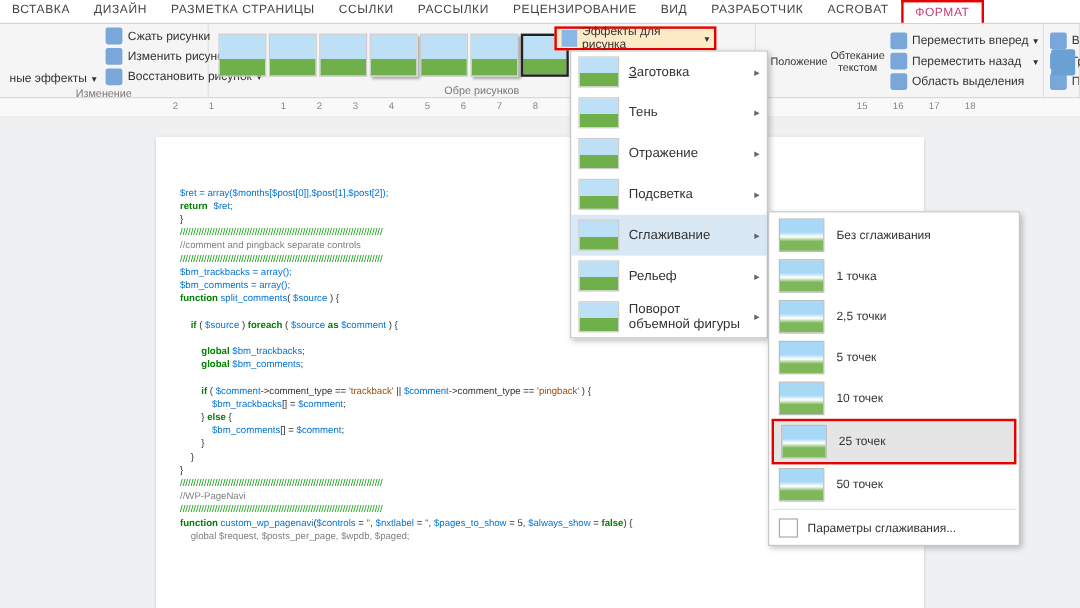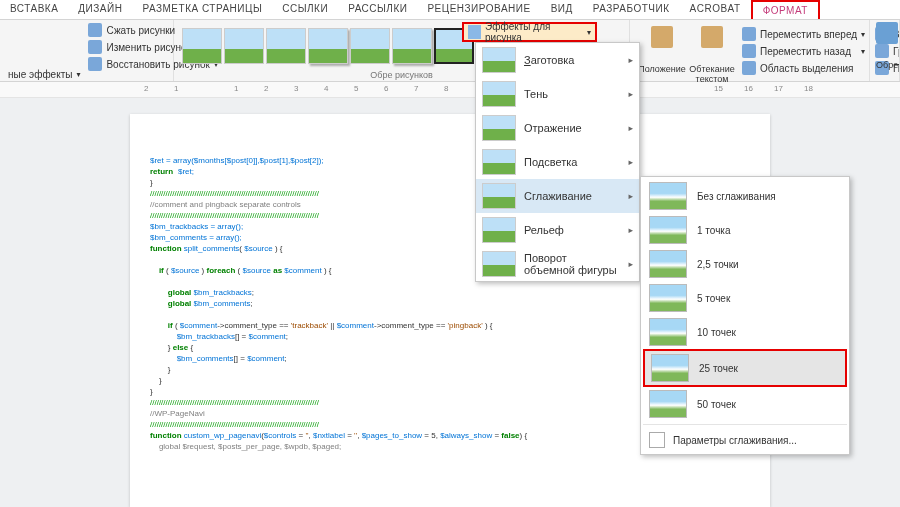--- a/index.html
+++ b/index.html
@@ -25,21 +25,21 @@
   .thumb.shadow { box-shadow: 2px 2px 2px rgba(0,0,0,.3); }
   .thumb.dark { border: 2px solid #222; }
   
   
   .effects-btn { position: absolute; left: 462px; top: 22px; width: 135px; height: 20px; border: 2px solid #e60000; background: #fdebc8; display: flex; align-items: center; gap: 4px; padding: 0 4px; font-size: 10px; cursor: pointer; z-index: 5; }
   .effects-btn .ico { width: 14px; height: 14px; background: #8ab8e6; }
   .caret { font-size: 8px; margin-left: auto; }
   
   
   .right-group { display: flex; gap: 6px; padding: 4px; }
-  .big-btn { display: flex; flex-direction: column; align-items: center; width: 44px; font-size: 9px; text-align: center; cursor: pointer; gap: 16px; }
+  .big-btn { display: flex; flex-direction: row; align-items: center; width: 44px; font-size: 9px; text-align: center; cursor: pointer; gap: 2px; }
   .big-btn .bicon { width: 22px; height: 22px; background: #d4a96a; border-radius: 2px; }
   
   
   .ruler { height: 16px; background: #f9f9f9; border-bottom: 1px solid #e4e4e4; position: relative; display: flex; }
   .ruler-left { width: 144px; }
   .ruler-main { flex: 1; position: relative; font-size: 8px; color: #888; }
   .rmark { position: absolute; top: 2px; }
   
   
   .docwrap { position: absolute; left: 0; right: 0; top: 98px; bottom: 0; background: #eef0f2; display: flex; justify-content: center; padding-top: 16px; }
@@ -103,20 +103,21 @@
             <span class="ico"></span>
             <span>Изменить рисунок</span>
           </div>
         <div class="small-btn">
             <span class="ico"></span>
             <span>Восстановить рисунок</span>
             <span class="caret">▾</span>
           </div>
       </div>
     </div>
+    <div class="group-label">Изменение</div>
   </div>
 
   <div class="group" style="flex:1">
     <div class="group-content">
       <div class="gallery">
         <div class="thumb"></div>
         <div class="thumb"></div>
         <div class="thumb"></div>
         <div class="thumb shadow"></div>
         <div class="thumb"></div>

